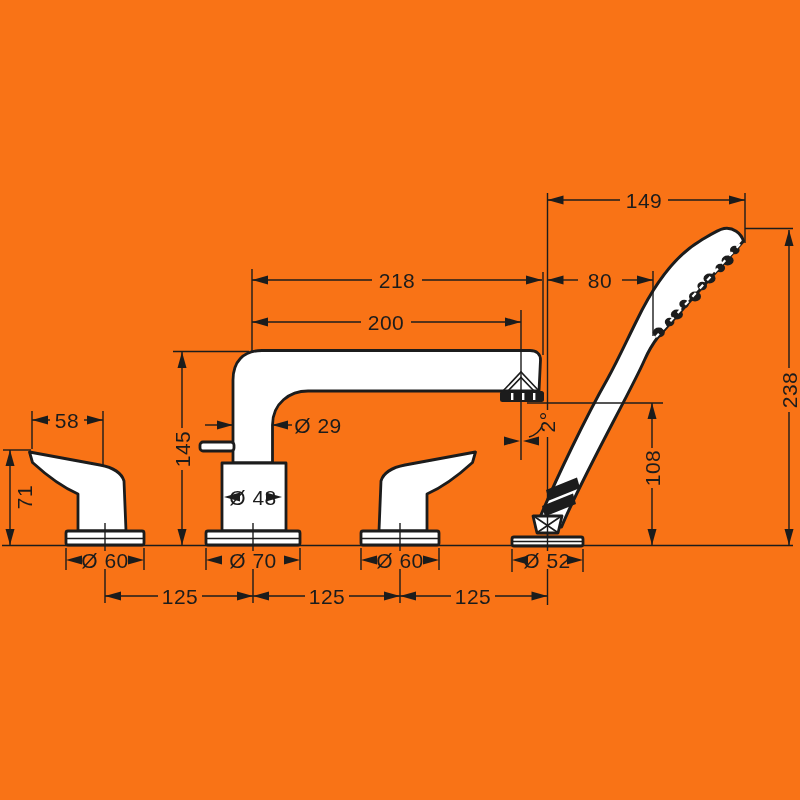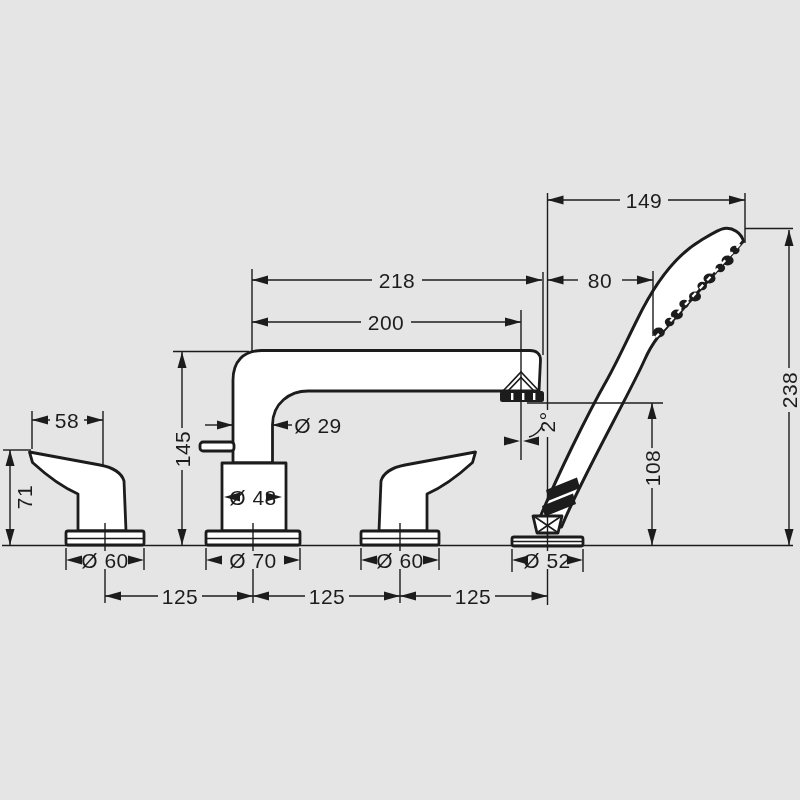--- a/index.html
+++ b/index.html
@@ -1,16 +1,16 @@
 <!DOCTYPE html>
 <html><head>
 <meta charset="utf-8">
 <style>
   html,body{margin:0;padding:0;background:#ffffff;}
-  .canvas{width:800px;height:800px;background:#e5e5e5;position:relative;}
+  .canvas{width:800px;height:800px;background:#f97316;position:relative;}
   svg{display:block;}
   .fix{fill:#ffffff;stroke:#1c1c1c;stroke-width:2.8;stroke-linejoin:round;}
   .fixthick{fill:#ffffff;stroke:#1c1c1c;stroke-width:3;stroke-linejoin:round;}
   .thin{stroke:#1c1c1c;stroke-width:1.6;fill:none;}
   .dim{stroke:#1c1c1c;stroke-width:1.4;fill:none;}
   .arrowhead{fill:#1c1c1c;stroke:none;}
   .blob{fill:#1c1c1c;stroke:none;}
   .facedash{stroke:#ffffff;stroke-width:2.2;fill:none;stroke-dasharray:5 6;}
   .black{fill:#1c1c1c;stroke:none;}
   text{font-family:"Liberation Sans","DejaVu Sans",sans-serif;font-size:21px;fill:#1c1c1c;letter-spacing:0.5px;}

